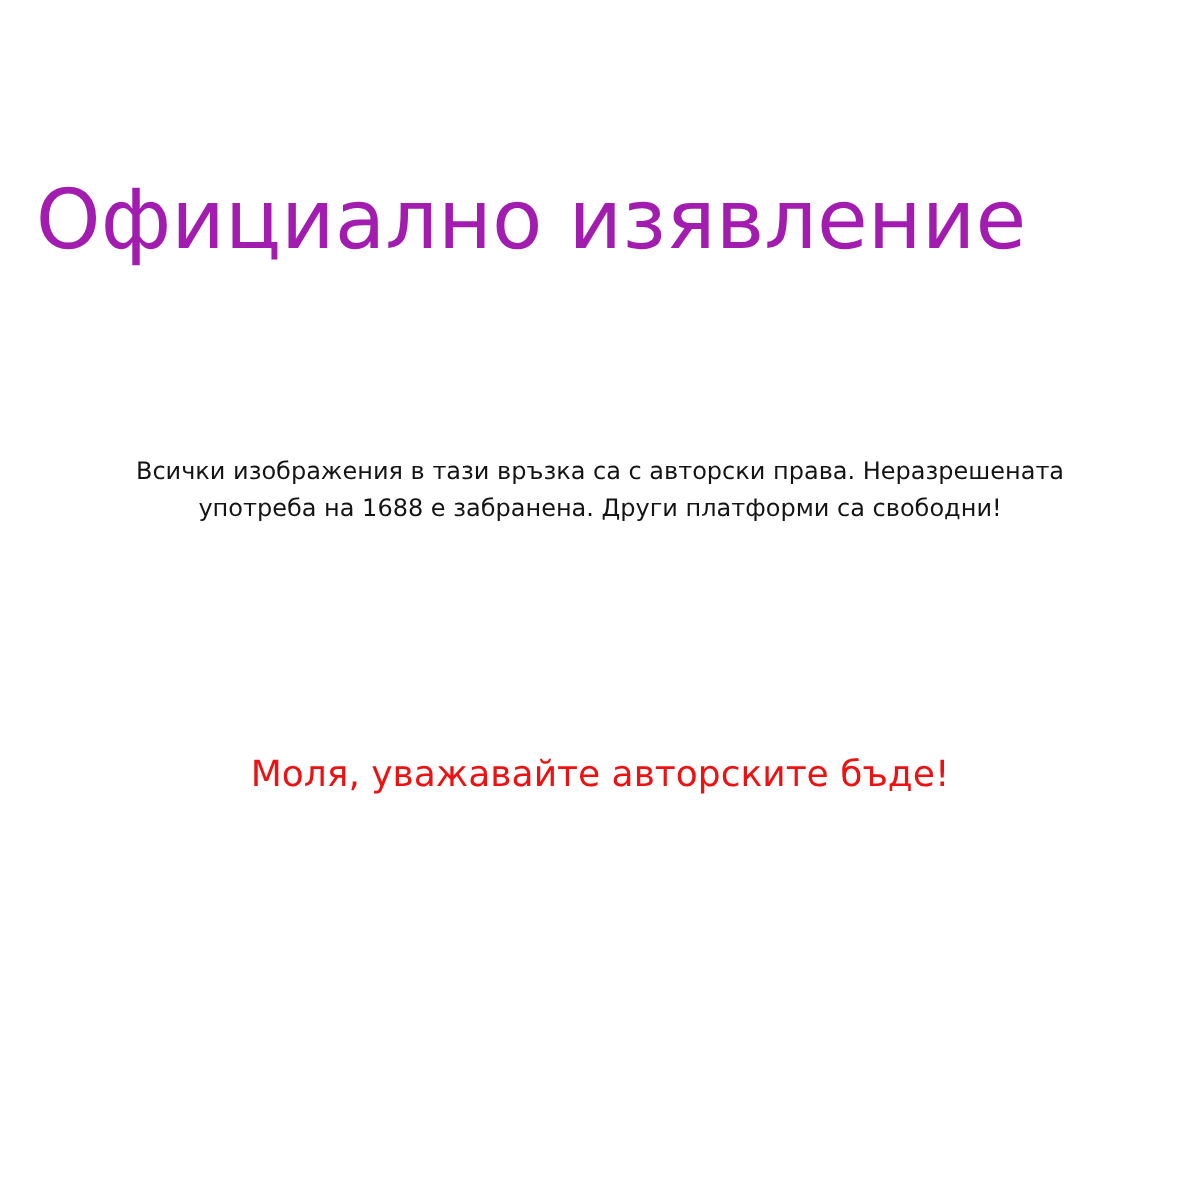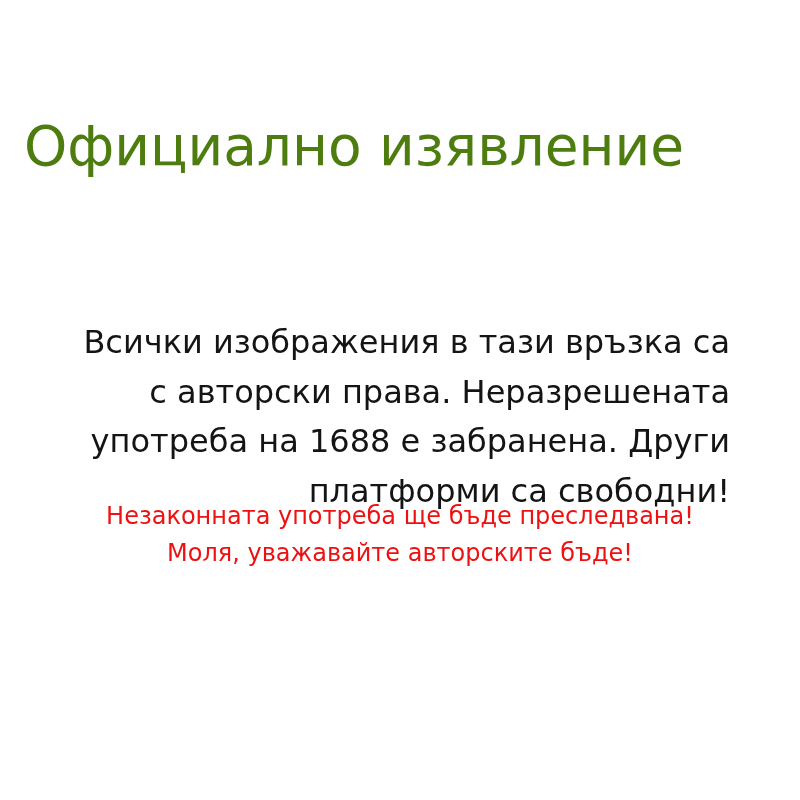--- a/index.html
+++ b/index.html
@@ -21,30 +21,30 @@
   }
   .title {
     position: absolute;
     top: 78px;
     left: 0;
     width: 708px;
     text-align: center;
     font-size: 55px;
     font-weight: 400;
     line-height: 1.15;
-    color: #4d7c0f;
+    color: #a21caf;
     letter-spacing: 0px;
   }
   .body-text {
     position: absolute;
     top: 286px;
     left: 70px;
     width: 660px;
-    text-align: right;
-    font-size: 32px;
+    text-align: center;
+    font-size: 16px;
     font-weight: 400;
     line-height: 1.55;
     color: #141414;
   }
   .warning-text {
     position: absolute;
     top: 498px;
     left: 50px;
     width: 700px;
     text-align: center;
@@ -60,17 +60,16 @@
 </head>
 <body>
 
 <div class="page">
 
   <h1 class="title">Официално изявление</h1>
 
   <p class="body-text">Всички изображения в тази връзка са с авторски права. Неразрешената употреба на 1688 е забранена. Други платформи са свободни!</p>
 
   <div class="warning-text">
-    <span class="warning-line">Незаконната употреба ще бъде преследвана!</span>
     <span class="warning-line">Моля, уважавайте авторските бъде!</span>
   </div>
 
 </div>
 
 </body></html>

